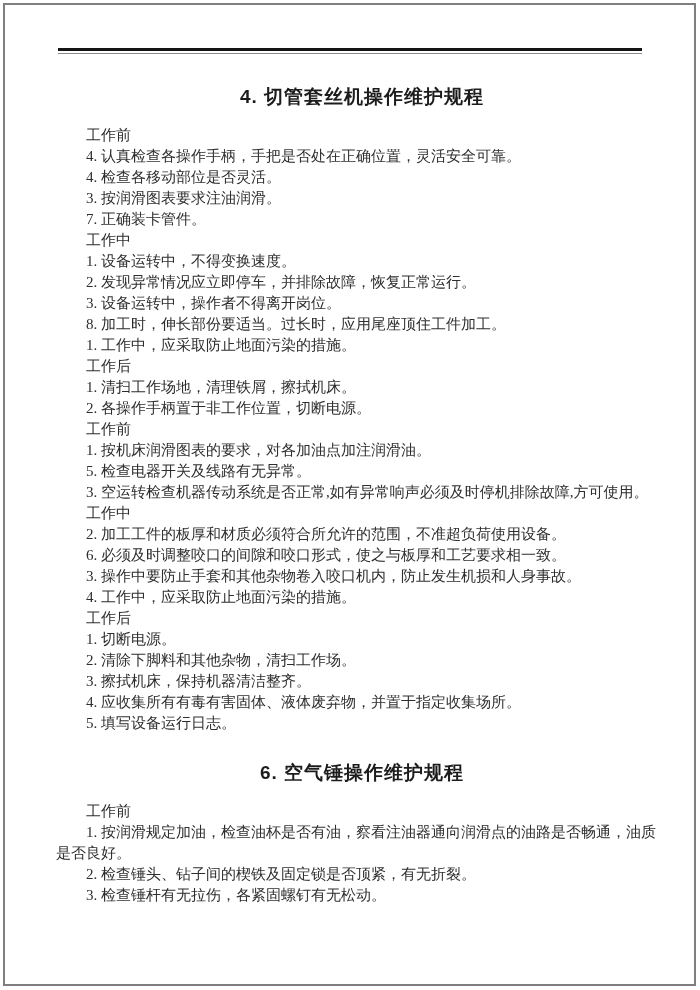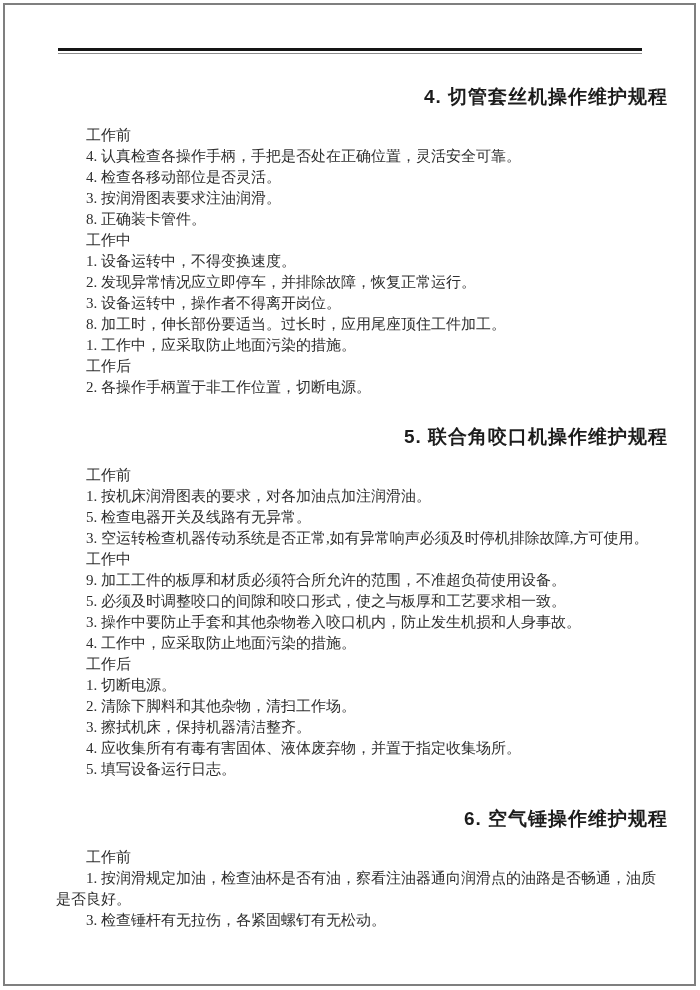--- a/index.html
+++ b/index.html
@@ -17,21 +17,21 @@
     height: 2px;
     border-top: 3px solid #151515;
     border-bottom: 1px solid #8c8c8c;
   }
   main { padding: 4px 32px 0 56px; }
   h2.section-title {
     font-family: "Liberation Sans", "DejaVu Sans", sans-serif;
     font-weight: bold;
     font-size: 19px;
     color: #1c1c1c;
-    text-align: right;
+    text-align: center;
     margin: 26px 0 15px 0;
     letter-spacing: 1px;
   }
   p.label, p.item {
     margin: 0;
     font-size: 15px;
     line-height: 21px;
     text-indent: 2em;
     text-align: left;
   }
@@ -41,47 +41,48 @@
 
 <div class="page-border"></div>
 <div class="top-rule"></div>
 <main id="doc-body">
     <section>
       <h2 class="section-title">4. 切管套丝机操作维护规程</h2>
       <p class="label">工作前</p>
       <p class="item">4. 认真检查各操作手柄，手把是否处在正确位置，灵活安全可靠。</p>
       <p class="item">4. 检查各移动部位是否灵活。</p>
       <p class="item">3. 按润滑图表要求注油润滑。</p>
-      <p class="item">8. 正确装卡管件。</p>
+      <p class="item">7. 正确装卡管件。</p>
       <p class="label">工作中</p>
       <p class="item">1. 设备运转中，不得变换速度。</p>
       <p class="item">2. 发现异常情况应立即停车，并排除故障，恢复正常运行。</p>
       <p class="item">3. 设备运转中，操作者不得离开岗位。</p>
       <p class="item">8. 加工时，伸长部份要适当。过长时，应用尾座顶住工件加工。</p>
       <p class="item">1. 工作中，应采取防止地面污染的措施。</p>
       <p class="label">工作后</p>
+      <p class="item">1. 清扫工作场地，清理铁屑，擦拭机床。</p>
       <p class="item">2. 各操作手柄置于非工作位置，切断电源。</p>
     </section>
     <section>
-      <h2 class="section-title">5. 联合角咬口机操作维护规程</h2>
       <p class="label">工作前</p>
       <p class="item">1. 按机床润滑图表的要求，对各加油点加注润滑油。</p>
       <p class="item">5. 检查电器开关及线路有无异常。</p>
       <p class="item">3. 空运转检查机器传动系统是否正常,如有异常响声必须及时停机排除故障,方可使用。</p>
       <p class="label">工作中</p>
-      <p class="item">9. 加工工件的板厚和材质必须符合所允许的范围，不准超负荷使用设备。</p>
-      <p class="item">5. 必须及时调整咬口的间隙和咬口形式，使之与板厚和工艺要求相一致。</p>
+      <p class="item">2. 加工工件的板厚和材质必须符合所允许的范围，不准超负荷使用设备。</p>
+      <p class="item">6. 必须及时调整咬口的间隙和咬口形式，使之与板厚和工艺要求相一致。</p>
       <p class="item">3. 操作中要防止手套和其他杂物卷入咬口机内，防止发生机损和人身事故。</p>
       <p class="item">4. 工作中，应采取防止地面污染的措施。</p>
       <p class="label">工作后</p>
       <p class="item">1. 切断电源。</p>
       <p class="item">2. 清除下脚料和其他杂物，清扫工作场。</p>
       <p class="item">3. 擦拭机床，保持机器清洁整齐。</p>
       <p class="item">4. 应收集所有有毒有害固体、液体废弃物，并置于指定收集场所。</p>
       <p class="item">5. 填写设备运行日志。</p>
     </section>
     <section>
       <h2 class="section-title">6. 空气锤操作维护规程</h2>
       <p class="label">工作前</p>
       <p class="item">1. 按润滑规定加油，检查油杯是否有油，察看注油器通向润滑点的油路是否畅通，油质是否良好。</p>
+      <p class="item">2. 检查锤头、钻子间的楔铁及固定锁是否顶紧，有无折裂。</p>
       <p class="item">3. 检查锤杆有无拉伤，各紧固螺钉有无松动。</p>
     </section>
   </main>
 
 </body></html>

